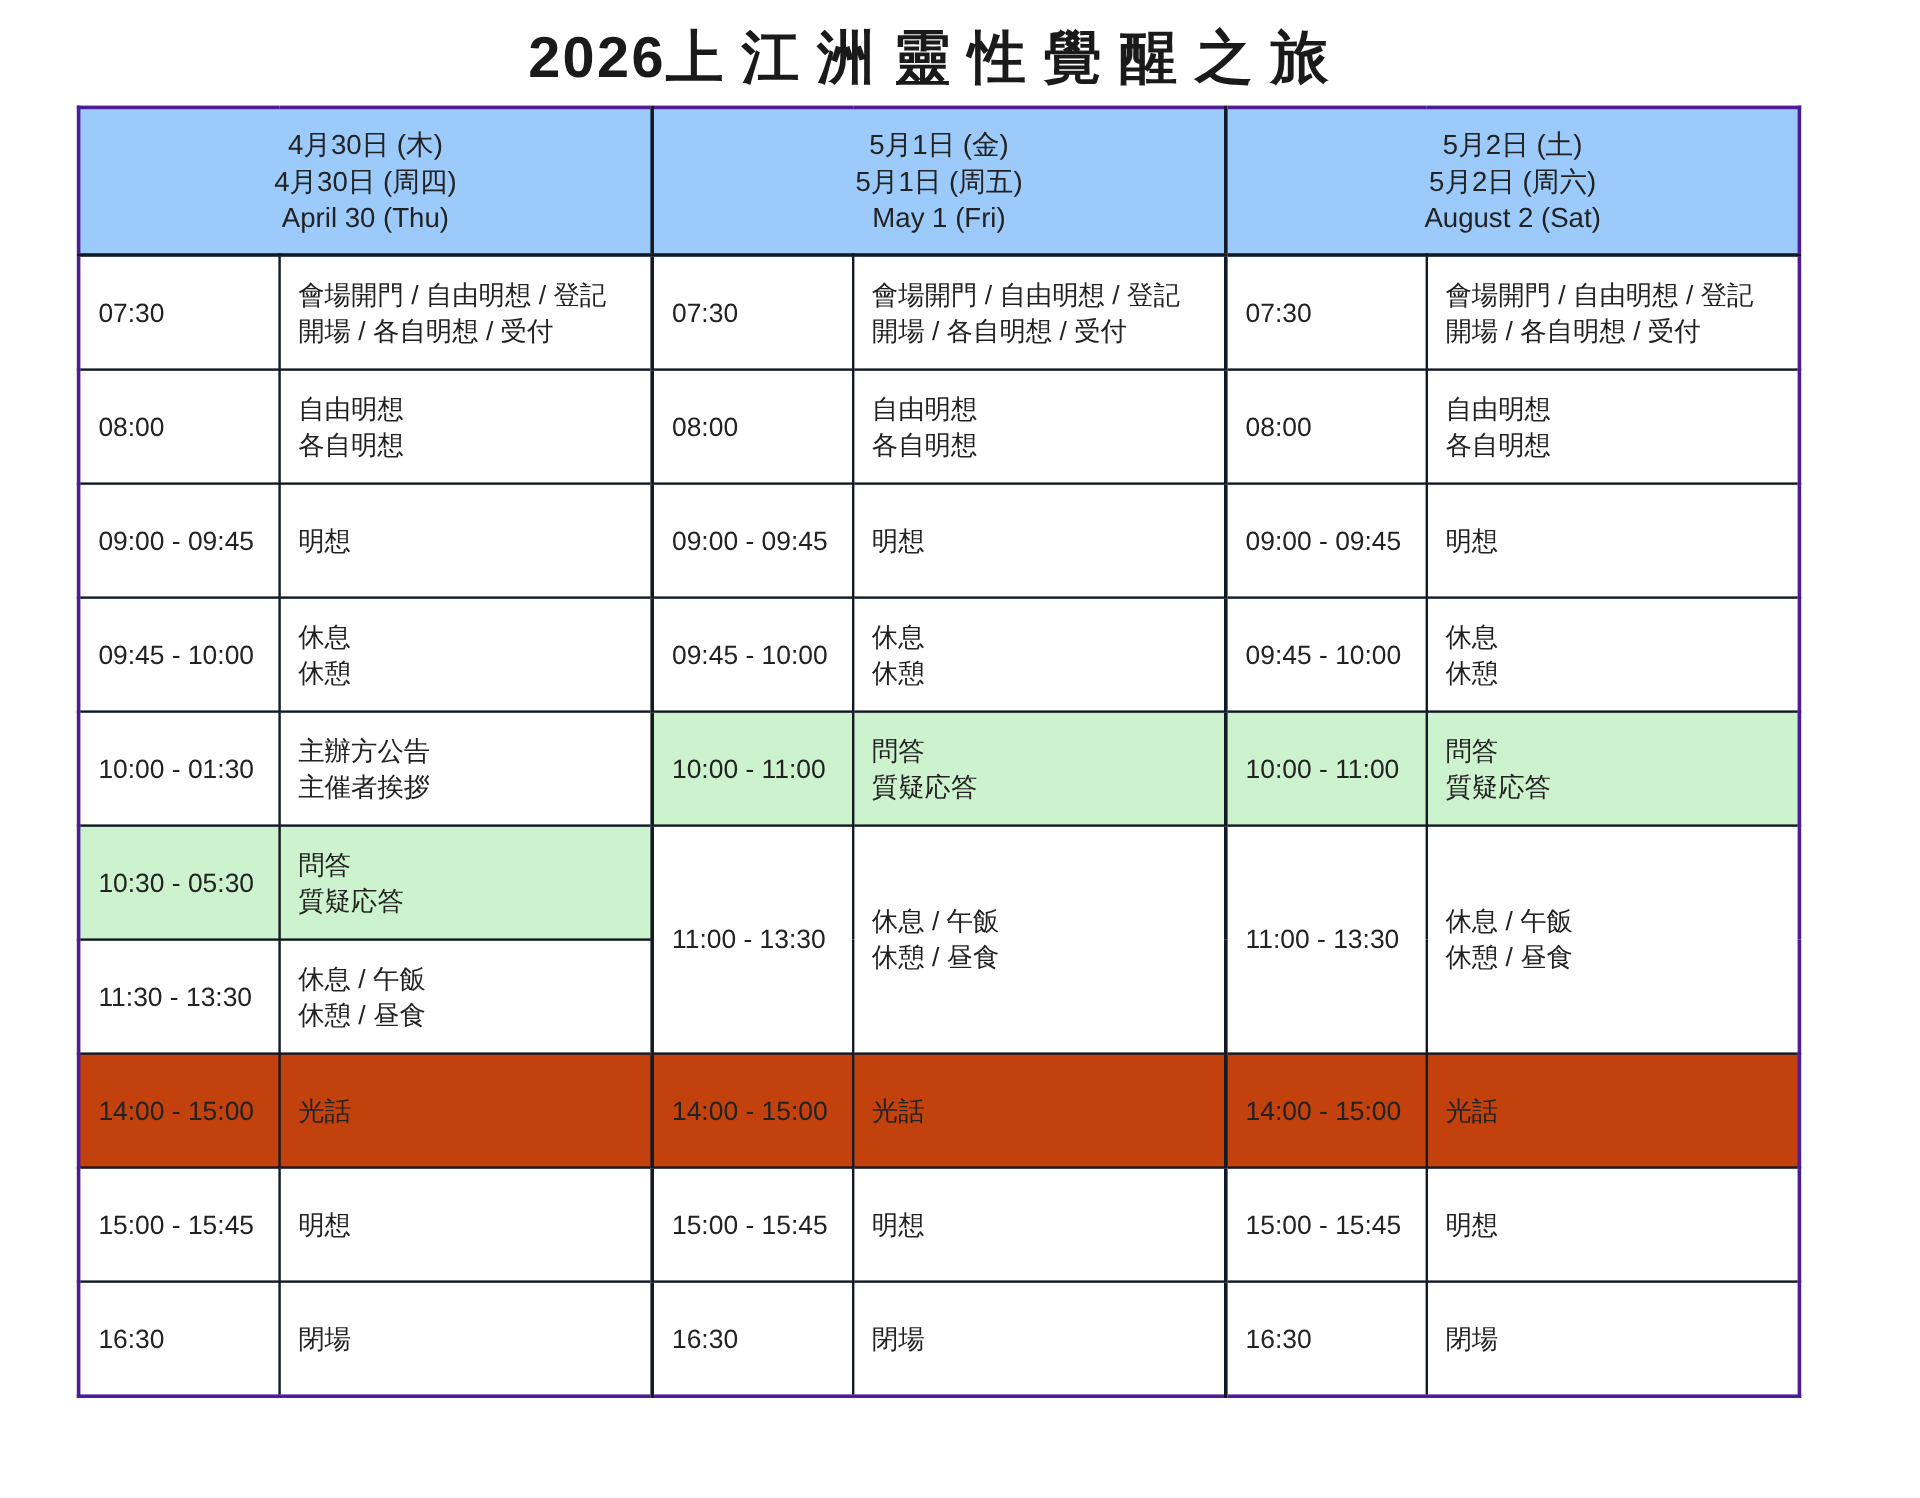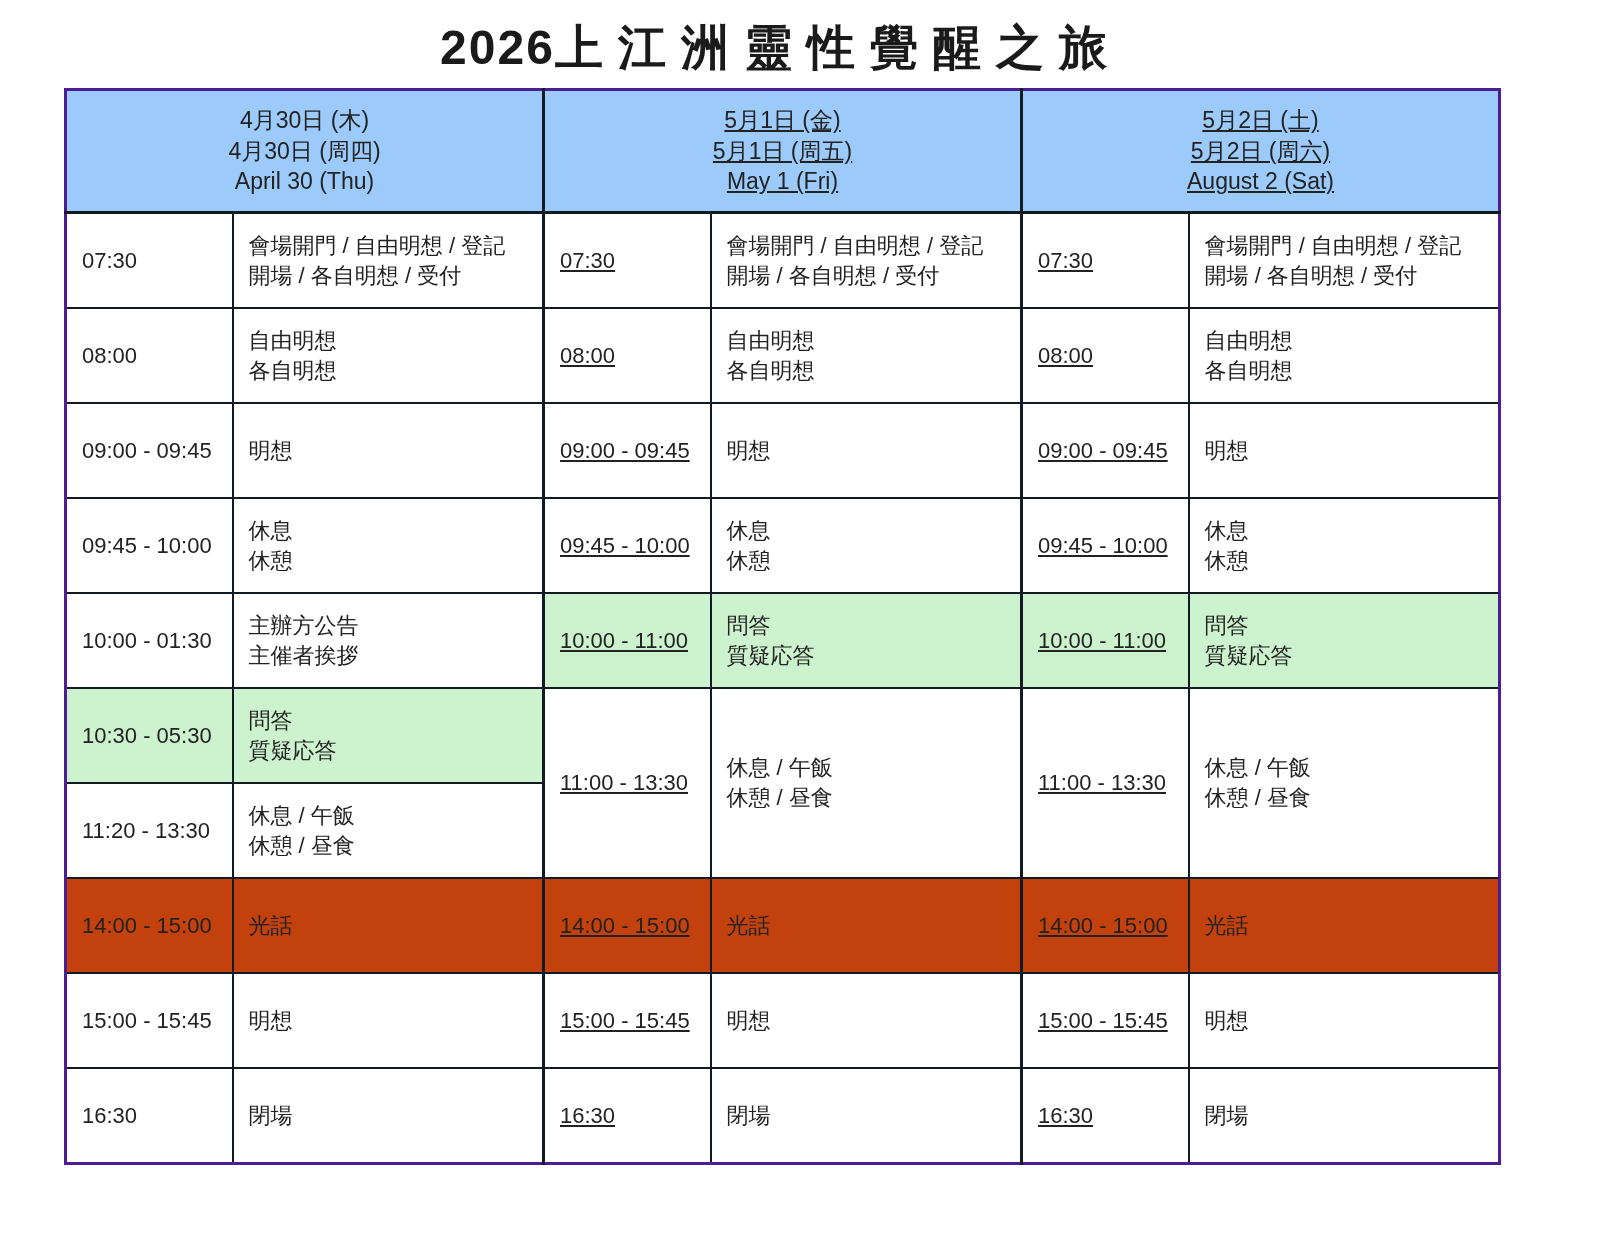--- a/index.html
+++ b/index.html
@@ -61,21 +61,21 @@
   td {
     height: 85px;
     font-size: 22px;
     line-height: 1.35;
     vertical-align: middle;
     text-align: left;
     white-space: pre-line;
     border: 2px solid #121a24;
     padding: 4px 8px 4px 15px;
   }
-  .day-start { border-left-width: 3px !important; text-decoration: underline; }
+  .day-start { border-left-width: 3px !important; }
   td.green  { background: #cdf2ce; }
   td.yellow { background: #c2410c; }
 </style>
 </head>
 <body>
 
 <div class="content">
 
   <h1 class="page-title"><span class="year">2026</span><span class="cjk">上江洲靈性覺醒之旅</span></h1>
 
@@ -166,21 +166,21 @@
 質疑応答</td>
       <td class="day-start" rowspan="2">11:00 - 13:30</td>
       <td rowspan="2">休息 / 午飯
 休憩 / 昼食</td>
       <td class="day-start" rowspan="2">11:00 - 13:30</td>
       <td rowspan="2">休息 / 午飯
 休憩 / 昼食</td>
     </tr>
 
     <tr>
-      <td>11:20 - 13:30</td>
+      <td>11:30 - 13:30</td>
       <td>休息 / 午飯
 休憩 / 昼食</td>
     </tr>
 
     <tr>
       <td class="yellow">14:00 - 15:00</td>
       <td class="yellow">光話</td>
       <td class="day-start yellow">14:00 - 15:00</td>
       <td class="yellow">光話</td>
       <td class="day-start yellow">14:00 - 15:00</td>

